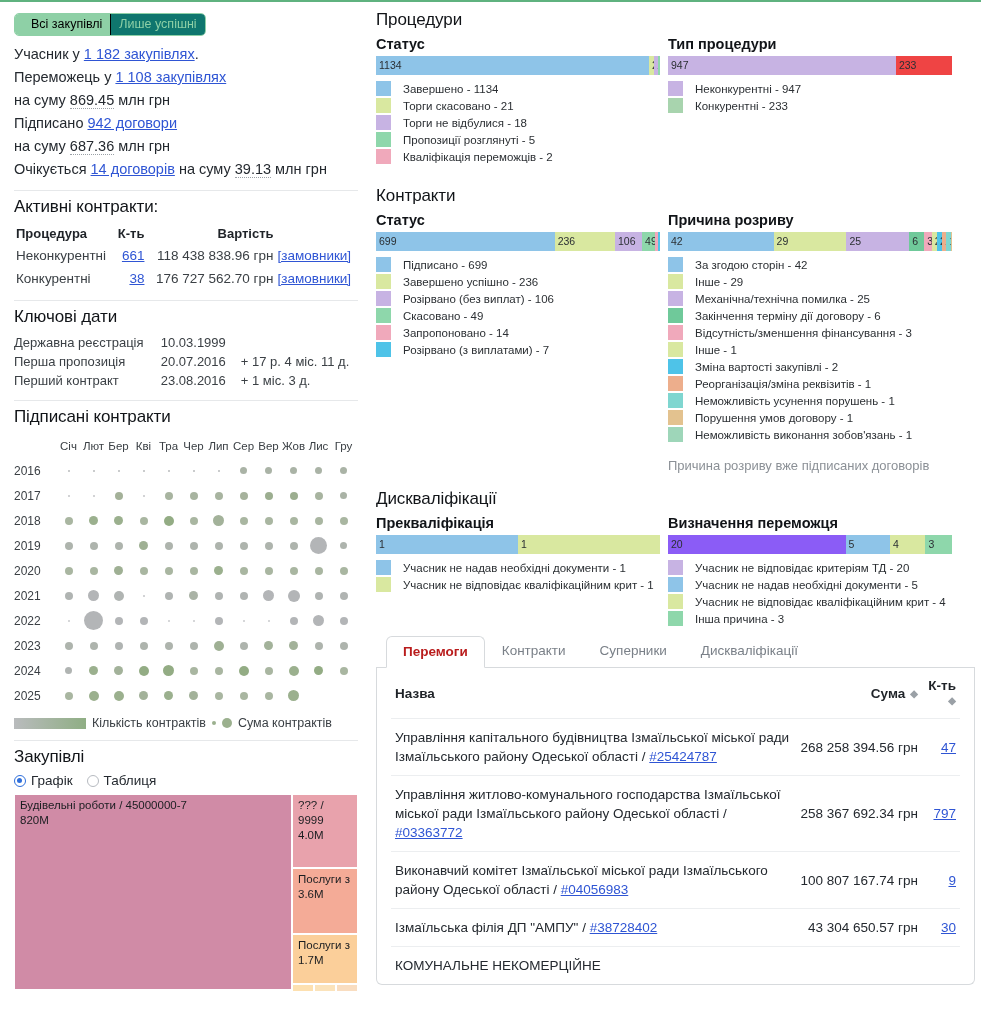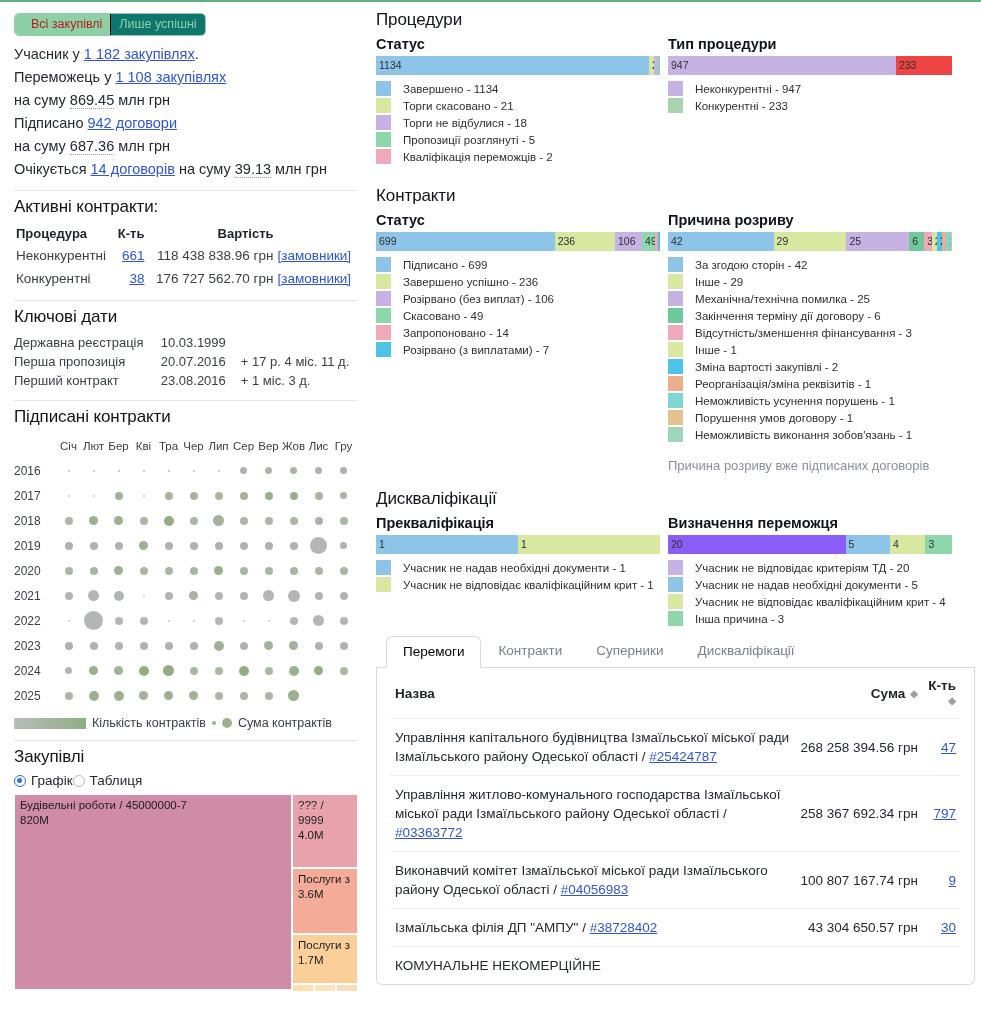--- a/index.html
+++ b/index.html
@@ -13,21 +13,21 @@
   }
   body { border-top: 2px solid #5fb27f; }
 
   .page { display: flex; width: 981px; height: 1022px; }
   .col-left { width: 372px; padding: 8px 14px 0 14px; }
   .col-right { width: 609px; padding: 6px 6px 0 4px; }
 
   
   .pills { display: inline-flex; border: 1px solid #8ed0a6; border-radius: 5px; overflow: hidden; margin: 3px 0 8px 0; }
   .pill { font-size: 12.5px; padding: 3px 8px 4px 8px; line-height: 14px; }
-  .pill.active { background: #8ed0a6; color: #b91c1c; padding-left: 16px; }
+  .pill.active { background: #8ed0a6; color: #000000; padding-left: 16px; }
   .pill.inactive { background: #0f766e; color: #8ed0a6; border-left: 1px solid #000000; }
 
   
   .sum-line { font-size: 14.5px; line-height: 21px; color: #24292f; margin-bottom: 2px; }
   .sum-line a { color: #2f55d4; text-decoration: underline; }
   .dotted { border-bottom: 1px dotted #9aa0a6; }
 
   hr.sep { border: 0; border-top: 1px solid #e6e8ea; margin: 10px 0 6px 0; }
 
   h2.sec { font-size: 17px; font-weight: normal; margin: 4px 0 6px 0; color: #111418; letter-spacing: -0.1px; }
@@ -50,21 +50,21 @@
   .matrix { margin-top: 2px; }
   .mrow { display: flex; align-items: center; height: 25px; }
   .mlabel { width: 42px; font-size: 12px; color: #3b4045; }
   .mcell { width: 25px; display: flex; align-items: center; justify-content: center; }
   .mhead { font-size: 11.5px; color: #3b4045; text-align: center; }
   .dot { border-radius: 50%; display: block; }
   .legend-row { display: flex; align-items: center; gap: 6px; margin-top: 8px; font-size: 12.5px; color: #3b4045; }
   .grad { width: 72px; height: 11px; background: linear-gradient(90deg,#b9bbbd,#8fae84); }
 
   
-  .radios { display: flex; align-items: center; margin: 2px 0 6px 0; font-size: 13.5px; color: #24292f; }
+  .radios { display: flex; gap: 14px; align-items: center; margin: 2px 0 6px 0; font-size: 13.5px; color: #24292f; }
   .radios label { display: inline-flex; align-items: center; gap: 5px; cursor: pointer; }
   .rdo { width: 12px; height: 12px; border-radius: 50%; border: 1.5px solid #b6bac0; display: inline-block; position: relative; background:#fff; }
   .rdo.on { border-color: #2f6fdb; }
   .rdo.on:after { content:""; position:absolute; left:2px; top:2px; width:5px; height:5px; border-radius:50%; background:#2f6fdb; }
 
   
   .treemap { position: relative; width: 344px; height: 196px; }
   .tm { position: absolute; overflow: hidden; border: 1px solid #ffffff; padding: 3px 5px; font-size: 11.5px; line-height: 15px; color: #1a1d20; }
   .stack { display: flex; height: 19px; width: 100%; overflow: hidden; }
   .seg { position: relative; font-size: 10.5px; color: #2b2f33; line-height: 19px; padding-left: 3px; overflow: hidden; white-space: nowrap; }
@@ -75,21 +75,21 @@
 
   .grid2 { display: flex; gap: 8px; }
   .gcol { width: 284px; }
 
   .muted { color: #8b9096; font-size: 13px; line-height: 18px; }
 
   
   .tabs-wrap { margin-top: 6px; }
   .tabs { display: flex; align-items: flex-end; height: 34px; border-bottom: 1px solid #d7dadd; padding-left: 10px; }
   .tab { font-size: 13.5px; padding: 7px 16px 8px 16px; color: #7a8088; border: 1px solid transparent; border-radius: 6px 6px 0 0; }
-  .tab.active { background: #ffffff; color: #000000; border-color: #d7dadd; border-bottom-color: #ffffff; margin-bottom: -1px; }
+  .tab.active { background: #ffffff; color: #b91c1c; border-color: #d7dadd; border-bottom-color: #ffffff; margin-bottom: -1px; font-weight: bold; }
   .panel { border: 1px solid #d7dadd; border-top: none; border-radius: 0 0 6px 6px; padding: 0 14px; }
   table.rt { width: 100%; border-collapse: collapse; font-size: 13.5px; }
   table.rt th { font-weight: bold; font-size: 13.5px; padding: 10px 4px 10px 4px; color: #1f2328; }
   table.rt th.l { text-align: left; }
   table.rt th.r { text-align: right; }
   table.rt td { padding: 9px 4px; vertical-align: middle; color: #24292f; line-height: 19px; border-top: 1px solid #eceef0; }
   table.rt td.r { text-align: right; white-space: nowrap; }
   table.rt td.c { text-align: right; }
   table.rt a { color: #2f55d4; text-decoration: underline; }
   .sortico { display: inline-block; margin-left: 5px; color: #9aa0a6; font-size: 10px; vertical-align: 1px; }

